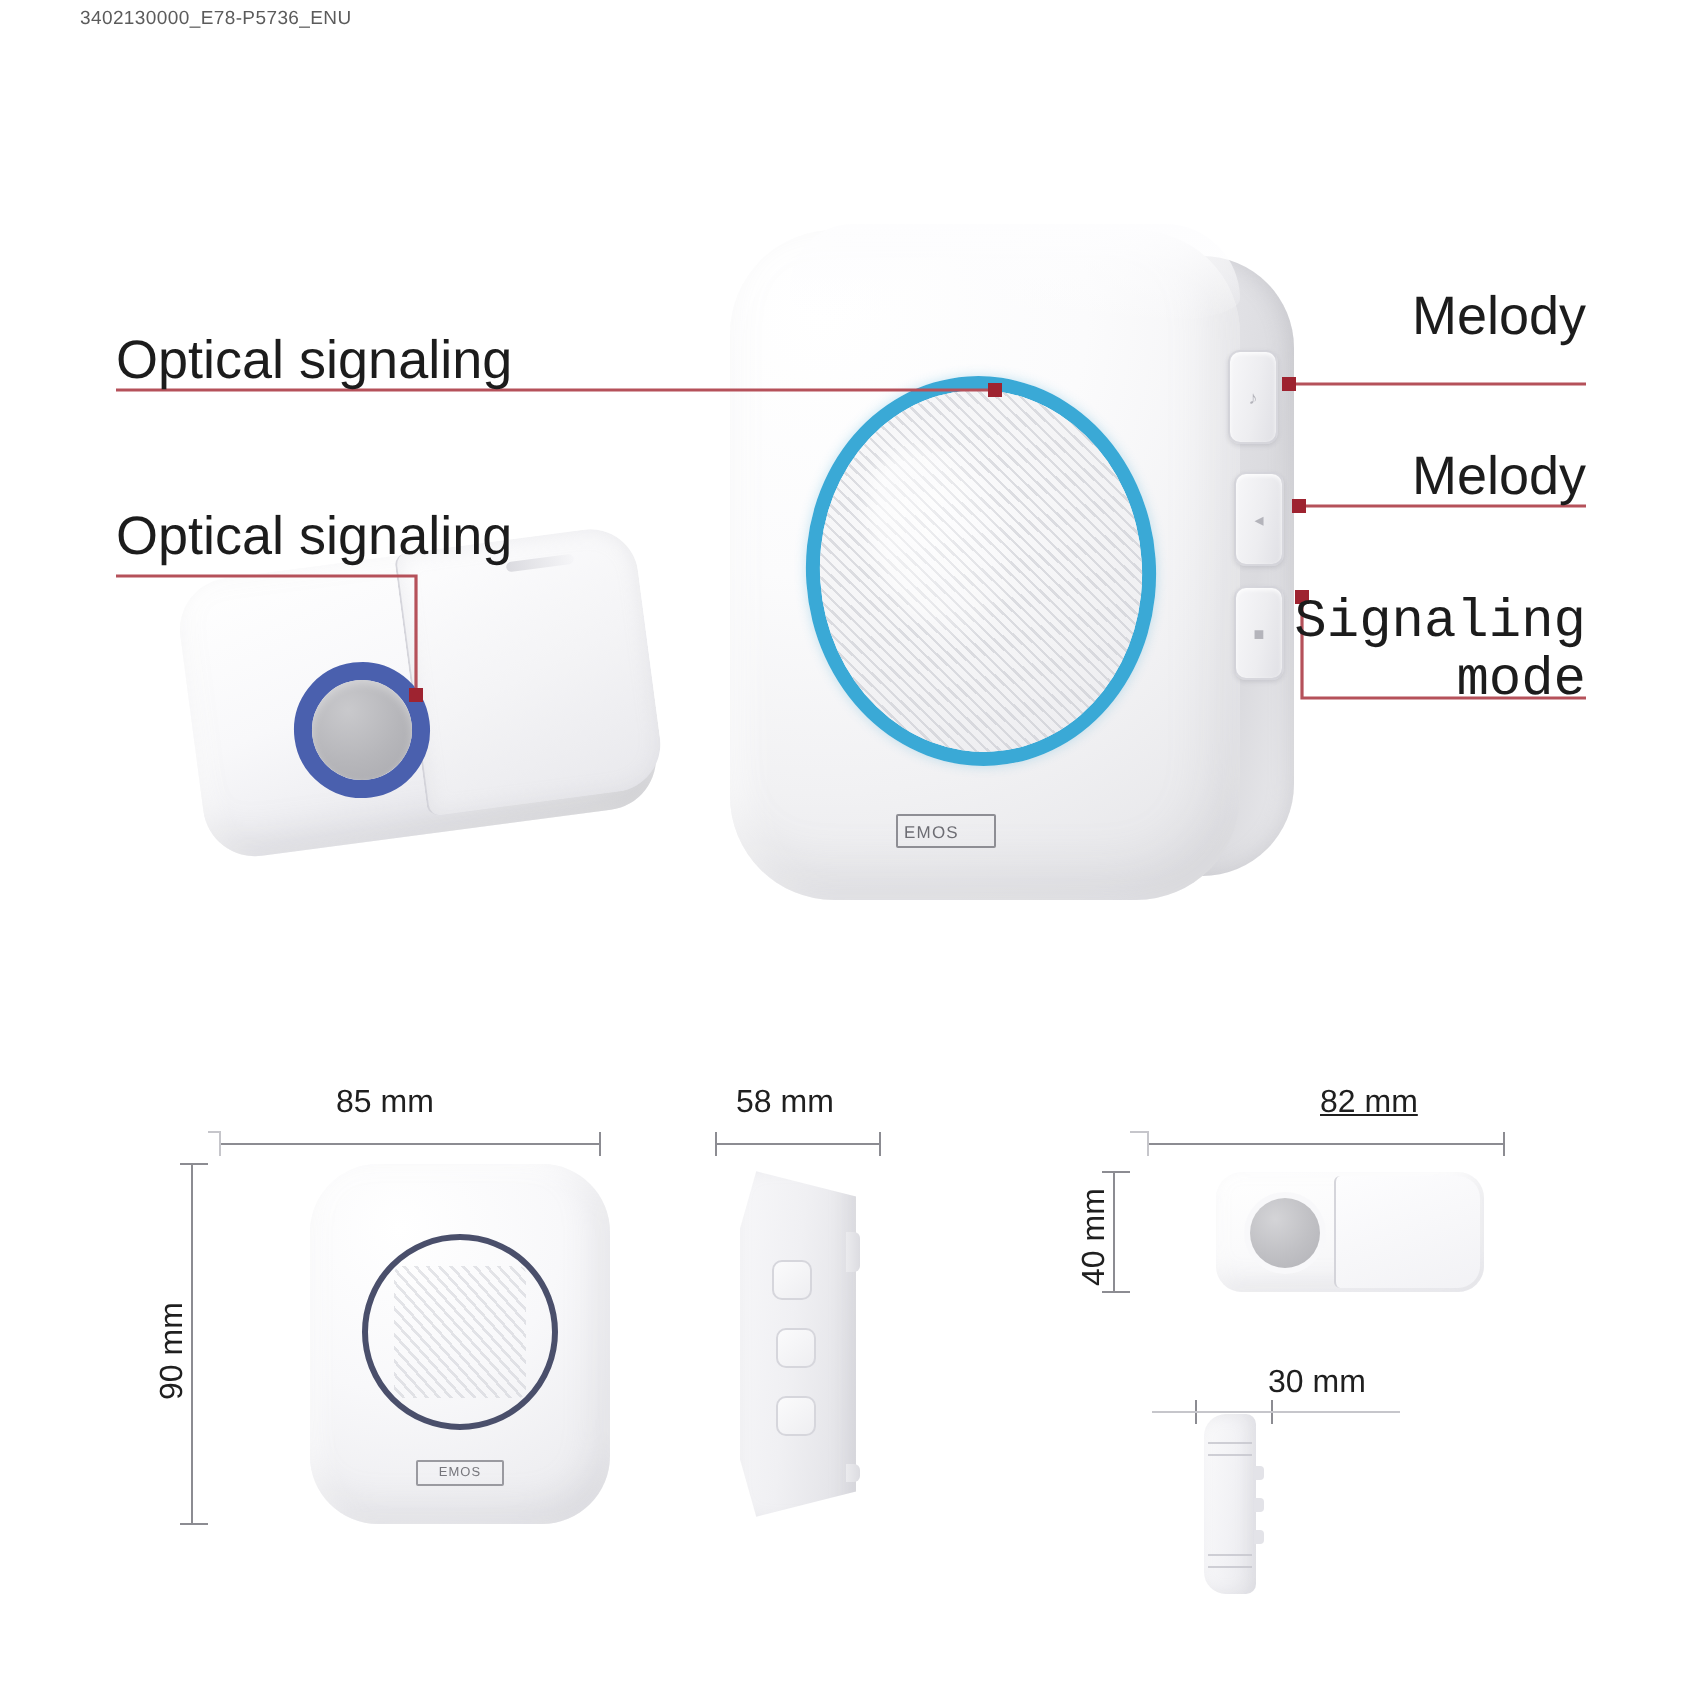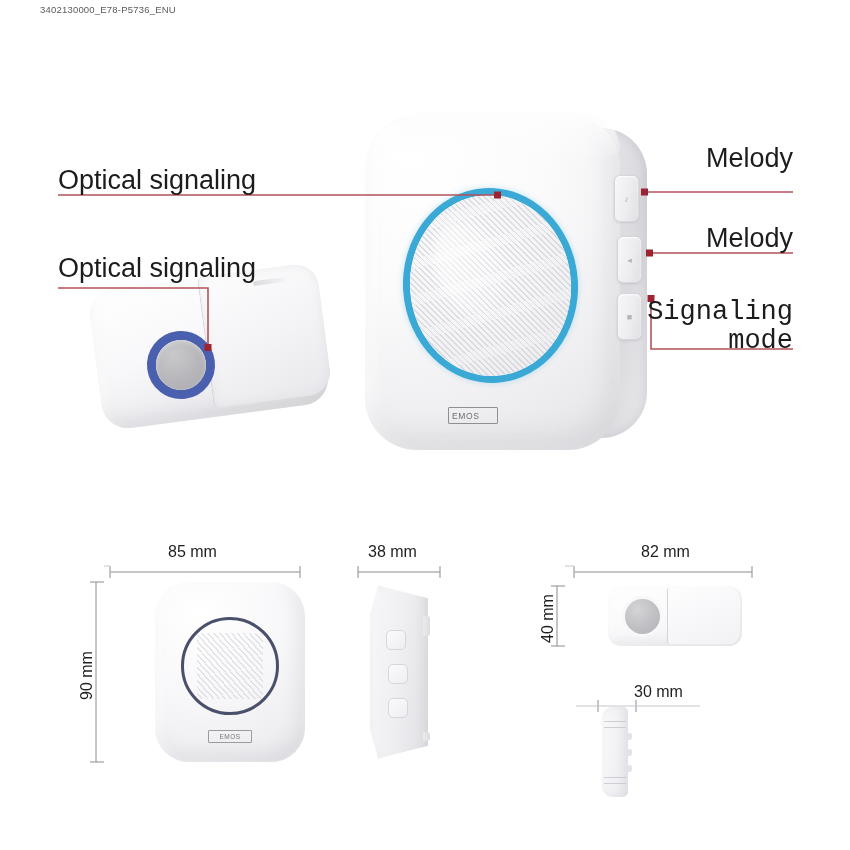--- a/index.html
+++ b/index.html
@@ -484,21 +484,21 @@
       <line x1="598" y1="700" x2="598" y2="712"></line>
       <line x1="636" y1="700" x2="636" y2="712"></line>
       <line x1="576" y1="706" x2="700" y2="706" stroke="#c6c6cb"></line>
     </g>
   </svg>
 
   <div class="dim-text" style="left:168px; top:543px;">85 mm</div>
 
   <div class="dim-text vertical" style="left:78px; top:700px;">90 mm</div>
 
-  <div class="dim-text" style="left:368px; top:543px;">38 mm</div>
-
-  <div class="dim-text" style="left:641px; top:543px;">82 mm</div>
+  <div class="dim-text" style="left:368px; top:543px;">58 mm</div>
+
+  <div class="dim-text" style="left:660px; top:543px;text-decoration:underline;">82 mm</div>
 
   <div class="dim-text vertical" style="left:539px; top:643px;">40 mm</div>
 
   <div class="dim-text" style="left:634px; top:683px;">30 mm</div>
 
 </div>
 
 </body></html>

